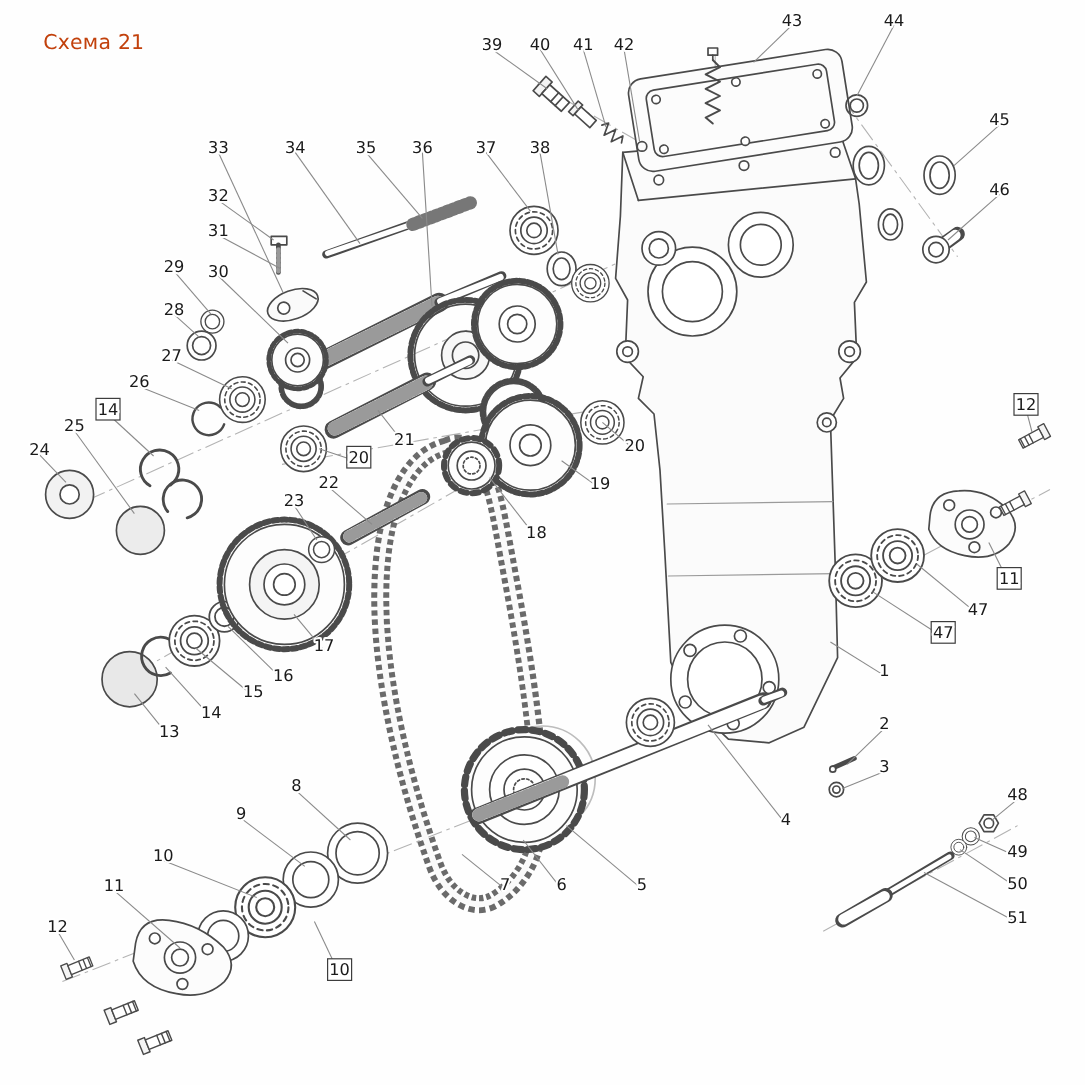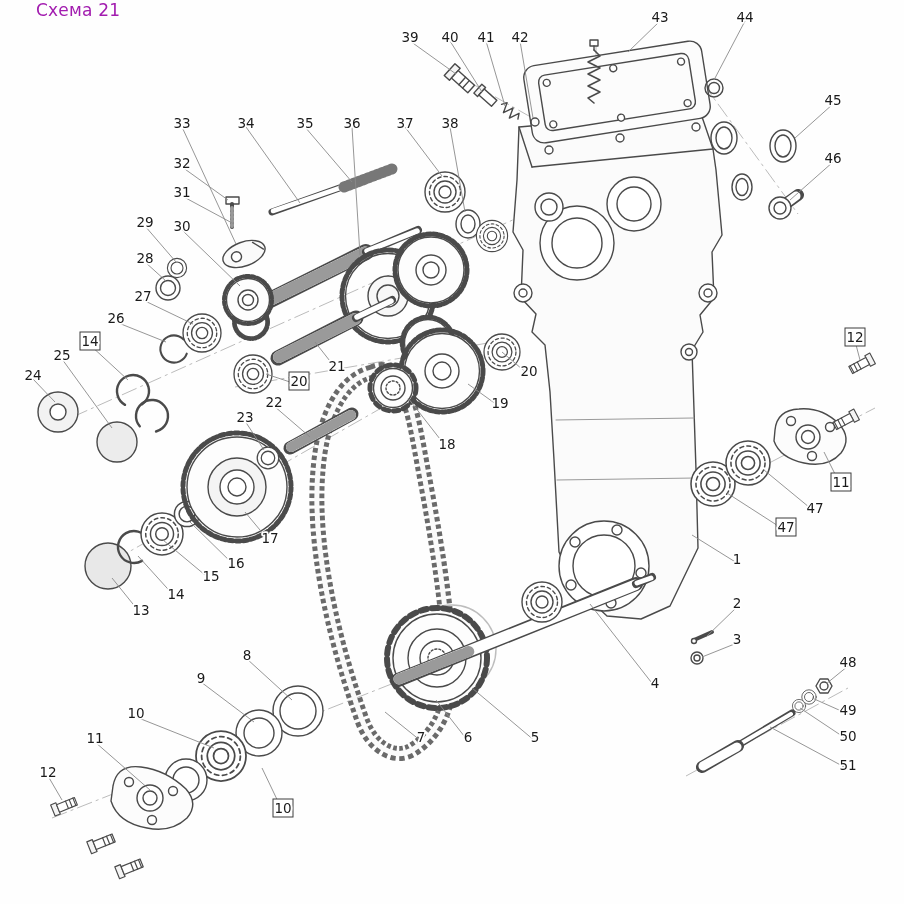--- a/index.html
+++ b/index.html
@@ -1,18 +1,18 @@
 <!DOCTYPE html>
 <html><head>
 <meta charset="utf-8">
 <style>
   html,body{margin:0;padding:0;background:#fff;}
   body{width:904px;height:904px;font-family:"DejaVu Sans",sans-serif;overflow:hidden;}
   .stage{position:relative;width:904px;height:904px;background:#fefefe;}
-  .fig-title{position:absolute;top:0;left:36px;font-size:17px;color:#a21caf;letter-spacing:.2px;}
+  .fig-title{position:absolute;top:26px;left:36px;font-size:17px;color:#c2410c;letter-spacing:.2px;}
   svg{display:block;position:absolute;top:0;left:0;}
   .part{stroke:#4a4a4a;stroke-width:1.4;fill:none;stroke-linejoin:round;stroke-linecap:round;}
   .axis line{stroke:#b3b3b3;stroke-width:.9;stroke-dasharray:16 4 3 4;}
   .leader{stroke:#8a8a8a;stroke-width:.9;}
   .cbox{fill:#fff;stroke:#3d3d3d;stroke-width:1;}
   text.callout{font:13.5px "DejaVu Sans",sans-serif;fill:#1a1a1a;text-anchor:middle;
     paint-order:stroke;stroke:#fff;stroke-width:3.5px;stroke-linejoin:round;}
 </style>
 </head>
 <body>

